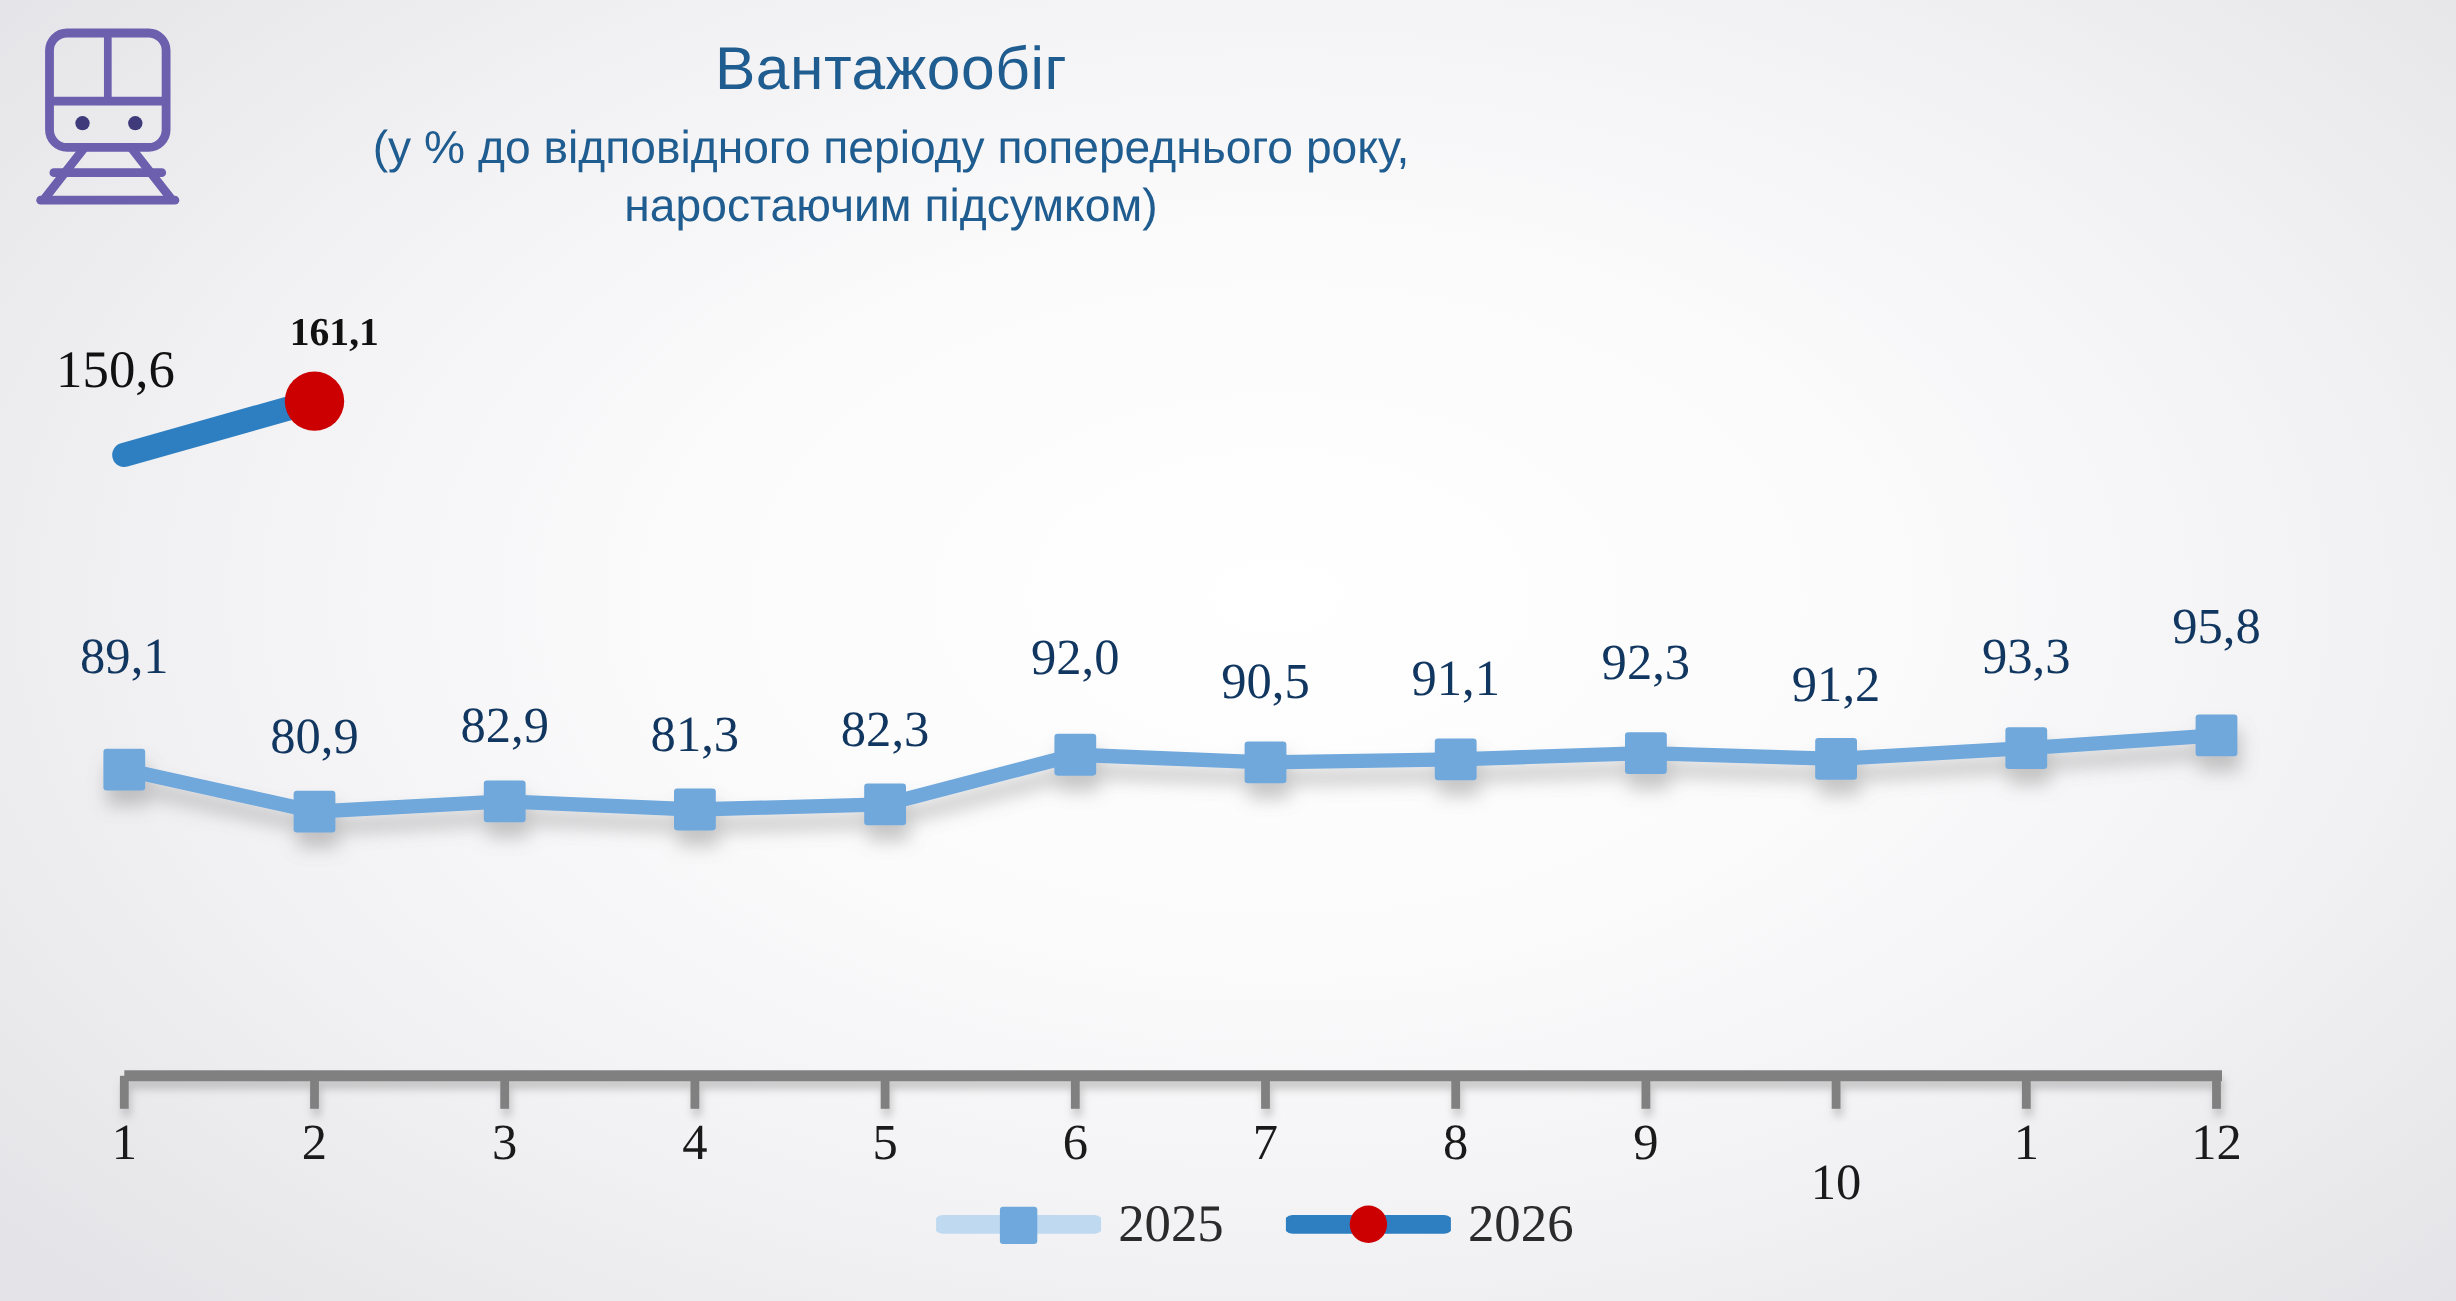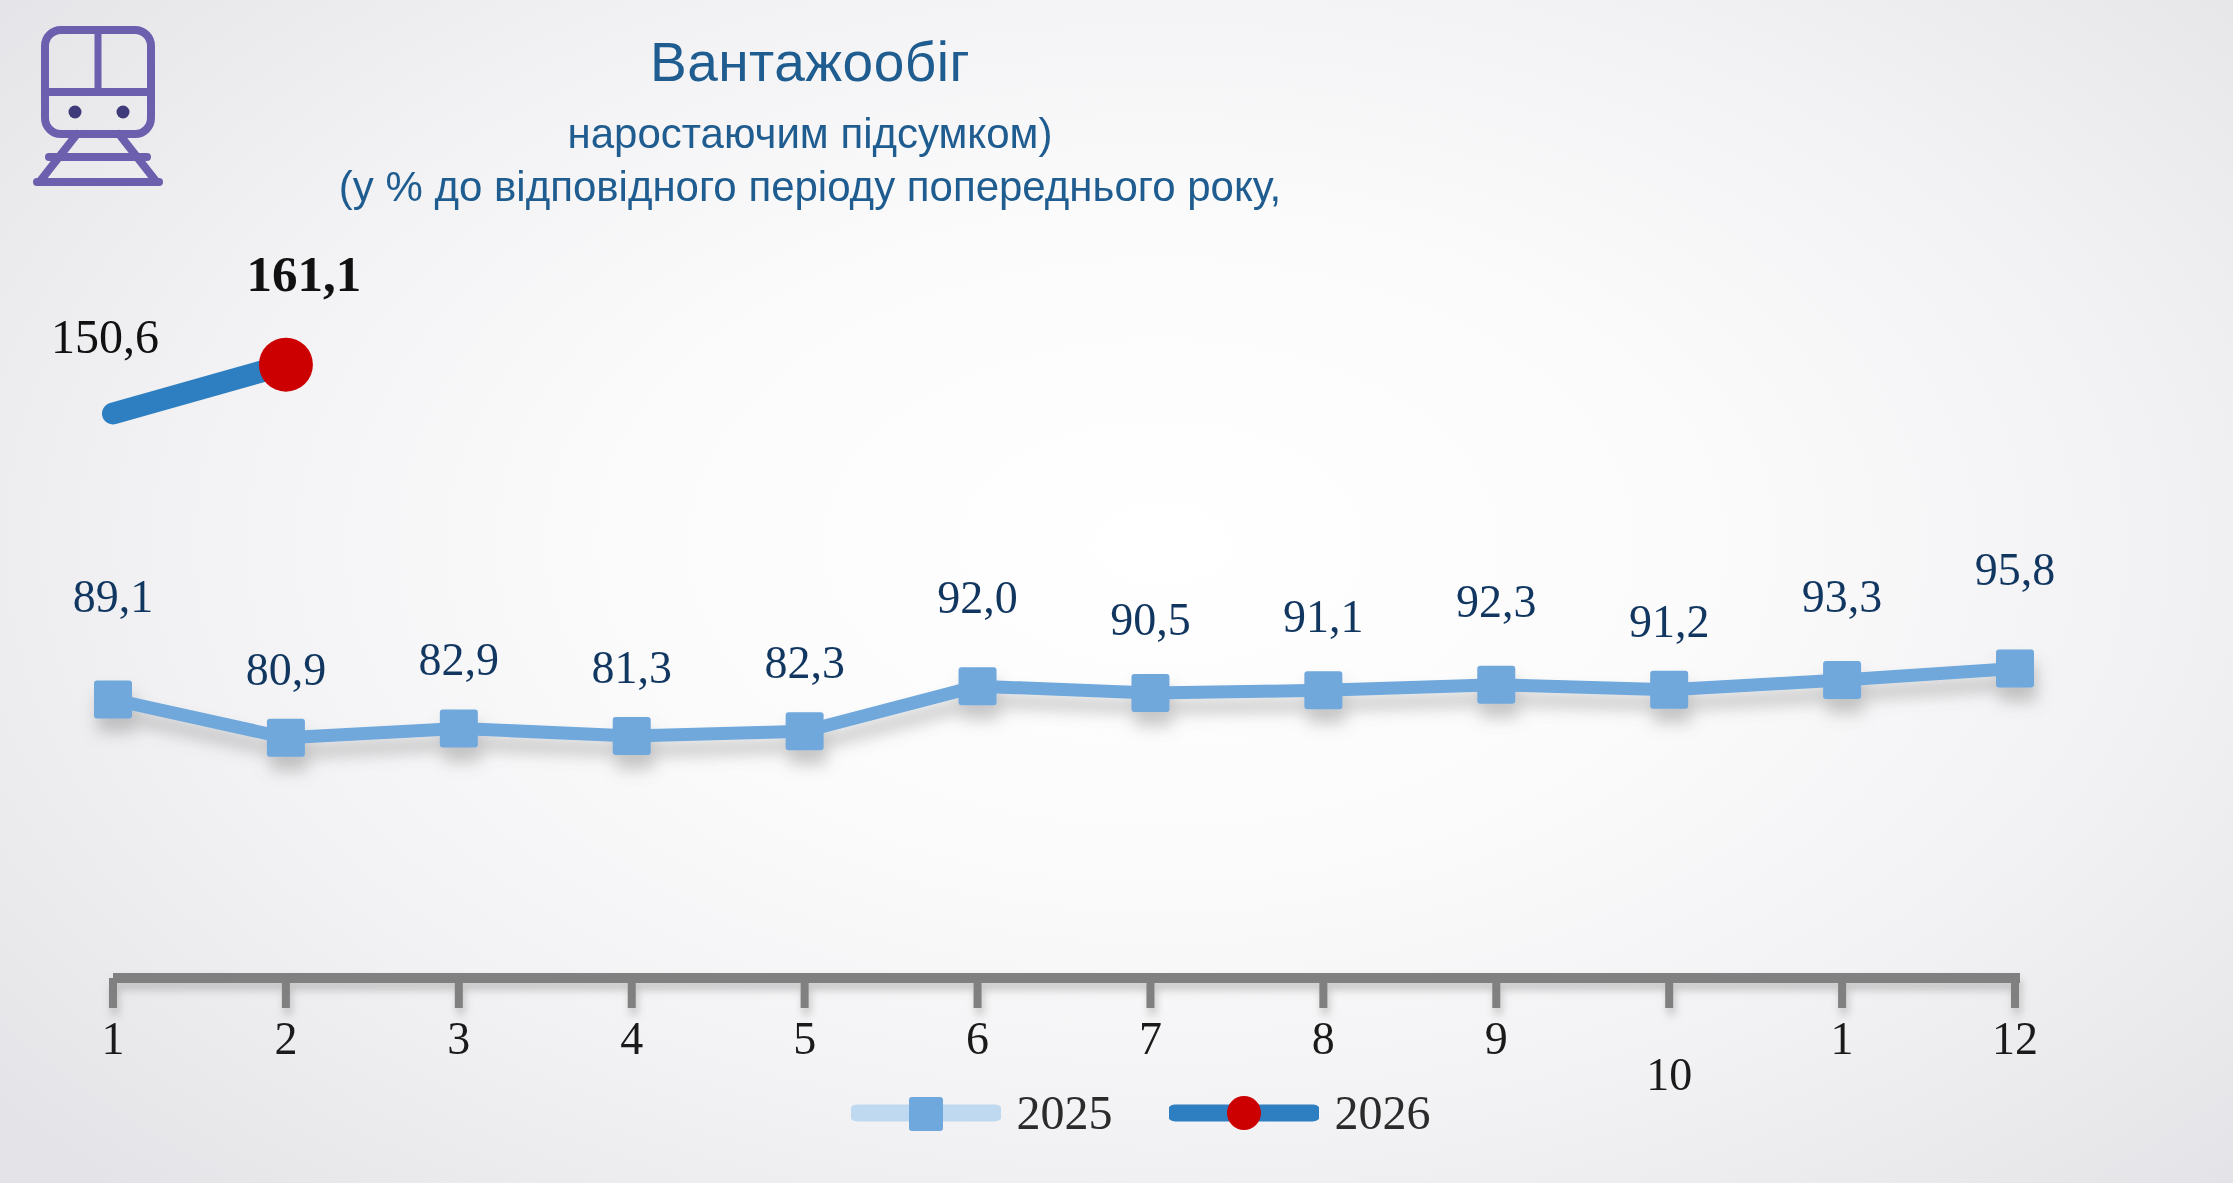--- a/index.html
+++ b/index.html
@@ -30,21 +30,21 @@
   .plot{position:absolute;left:0;top:0;width:2233px;height:1183px;}
 
   
   .lbl{position:absolute;white-space:nowrap;transform:translateX(-50%);}
   .lbl-2025{
     font-family:"Liberation Serif",serif;font-size:46px;color:#11365F;
   }
   .lbl-2026{
     font-family:"Liberation Serif",serif;font-size:48px;color:#111111;
   }
-  .lbl-2026.bold{font-weight:bold;font-size:51px;}
+  .lbl-2026.bold{font-weight:bold;font-size:36px;margin-top:36px;}
 
   
   .xtick{
     position:absolute;transform:translateX(-50%);
     font-family:"Liberation Serif",serif;font-size:46px;color:#1a1a1a;
   }
 
   
   .legend{
     position:absolute;left:0;top:1085px;width:2233px;
@@ -69,22 +69,22 @@
       <circle cx="96" cy="90" r="6.5" fill="#3F3A7A"></circle>
       <line x1="50" y1="112" x2="14" y2="158" stroke="#6B5FAE" stroke-width="8" stroke-linecap="round"></line>
       <line x1="92" y1="112" x2="128" y2="158" stroke="#6B5FAE" stroke-width="8" stroke-linecap="round"></line>
       <line x1="22" y1="135" x2="120" y2="135" stroke="#6B5FAE" stroke-width="8" stroke-linecap="round"></line>
       <line x1="10" y1="160" x2="132" y2="160" stroke="#6B5FAE" stroke-width="8" stroke-linecap="round"></line>
     </svg>
   </div>
 
   <div class="title">Вантажообіг</div>
   <div class="subtitle">
+    <div>(у % до відповідного періоду попереднього року,</div>
     <div>наростаючим підсумком)</div>
-    <div>(у % до відповідного періоду попереднього року,</div>
   </div>
 
   <svg class="plot" viewBox="0 0 2233 1183" xmlns="http://www.w3.org/2000/svg">
     <defs>
       <filter id="shadow25" x="-20%" y="-60%" width="140%" height="260%">
         <feDropShadow dx="3" dy="14" stdDeviation="8" flood-color="#7a7a7a" flood-opacity="0.42"></feDropShadow>
       </filter>
       <filter id="shadowAxis" x="-20%" y="-200%" width="140%" height="500%">
         <feDropShadow dx="2" dy="7" stdDeviation="4" flood-color="#8a8a8a" flood-opacity="0.45"></feDropShadow>
       </filter>

